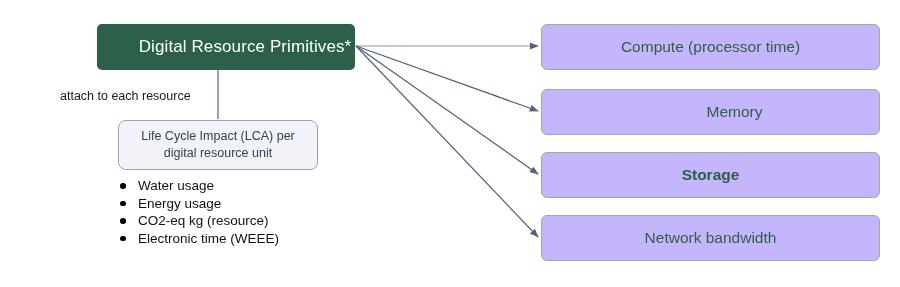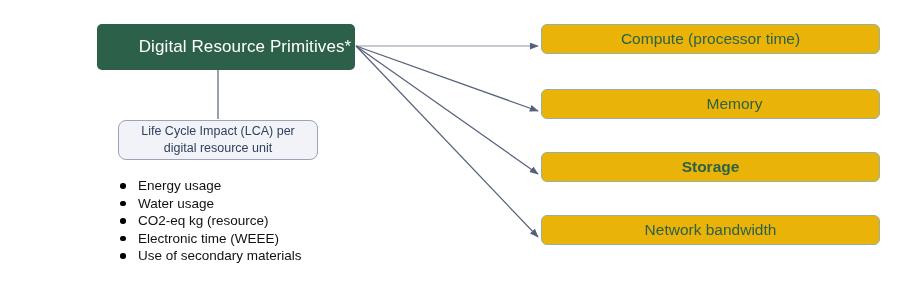--- a/index.html
+++ b/index.html
@@ -46,35 +46,35 @@
     color: #ffffff;
     font-size: 17px;
     letter-spacing: 0.1px;
     padding-left: 38px;
   }
   
   #lca-node {
     left: 118px;
     top: 120px;
     width: 200px;
-    height: 40px;
+    height: 50px;
     background: #f1f3f9;
     border: 1.2px solid #9aa3b8;
     border-radius: 8px;
     color: #33415c;
     font-size: 12.5px;
     line-height: 1.35;
     padding: 0 8px;
   }
   
   .resource-node {
     left: 541px;
     width: 339px;
-    height: 30px;
-    background: #eab308;
+    height: 46px;
+    background: #c4b5fd;
     border: 1.3px solid #96b0a2;
     border-radius: 6px;
     color: #2d6049;
     font-size: 15.5px;
   }
   #resource-node-0 { top: 24px; }
   #resource-node-1 { top: 89px; padding-left: 48px; }
   #resource-node-2 { top: 152px; font-weight: bold; }
   #resource-node-3 { top: 215px; }
 
@@ -132,31 +132,31 @@
       <line x1="356" y1="46" x2="538" y2="174" stroke="#55617a" stroke-width="1.2" marker-end="url(#arrowhead)"></line>
       <line x1="356" y1="46" x2="538" y2="237" stroke="#55617a" stroke-width="1.2" marker-end="url(#arrowhead)"></line>
     </g>
     <path d="M218,70 L218,119" stroke="#55617a" stroke-width="1.2" fill="none"></path>
   </svg>
 
   <div class="node" id="primitives-node">
     <span>Digital Resource Primitives*</span>
   </div>
 
+  <div id="attach-caption">attach to each resource</div>
 
   <div class="node" id="lca-node">
     <span>Life Cycle Impact (LCA) per digital resource unit</span>
   </div>
 
   <ul id="impact-list">
+    <li>Water usage</li>
     <li>Energy usage</li>
-    <li>Water usage</li>
     <li>CO2-eq kg (resource)</li>
     <li>Electronic time (WEEE)</li>
-    <li>Use of secondary materials</li>
   </ul>
 
   <div class="node resource-node" id="resource-node-0">
     <span>Compute (processor time)</span>
   </div>
   <div class="node resource-node" id="resource-node-1">
     <span>Memory</span>
   </div>
   <div class="node resource-node" id="resource-node-2">
     <span>Storage</span>

